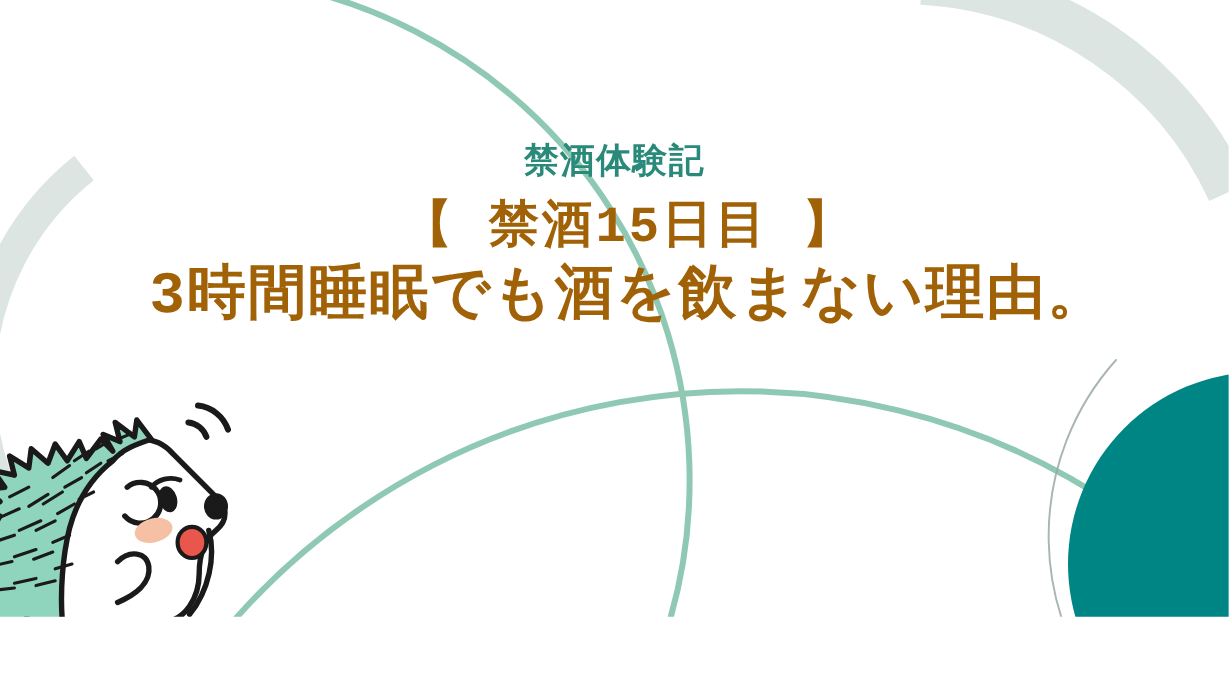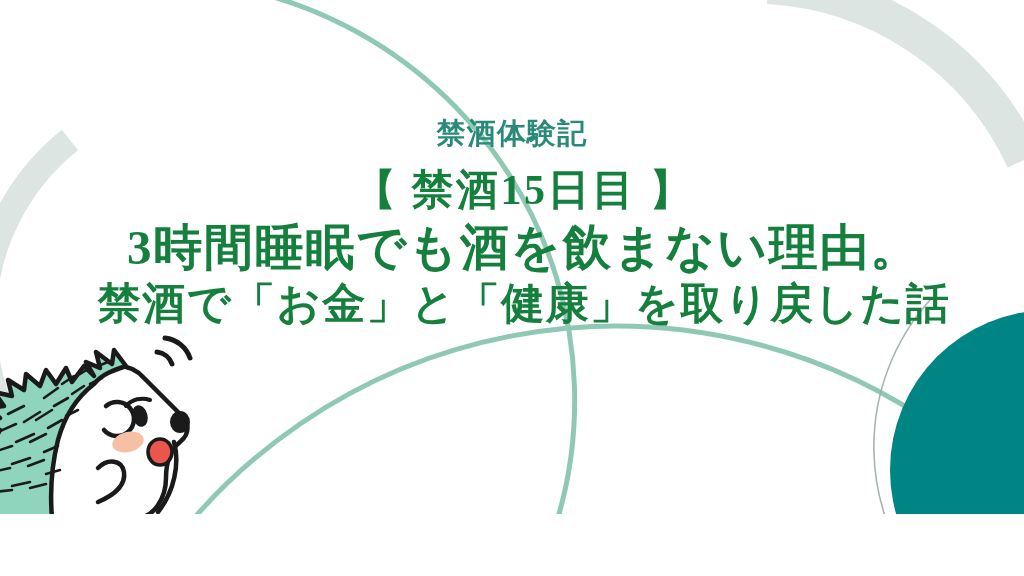--- a/index.html
+++ b/index.html
@@ -44,22 +44,22 @@
     font-family:"DejaVu Sans", sans-serif;
     font-size:29px;
     font-weight:700;
     color:#2a8a7a;
     letter-spacing:0.04em;
     line-height:1.1;
     margin-bottom:16px;
   }
 
   .headline {
-    font-family:Liberation Serif, serif;
-    color:#15803d;
+    font-family:Liberation Mono, monospace;
+    color:#a16207;
     font-weight:700;
     line-height:1.18;
     margin-left:24px;
   }
 
   .h-line1 {
     font-size:42px;
     letter-spacing:0.06em;
     margin-bottom:4px;
   }
@@ -105,21 +105,20 @@
     <circle cx="1050" cy="470" r="160" fill="#008585"></circle>
   </svg>
 
   <div class="text-block">
 
     <div class="eyebrow">禁酒体験記</div>
 
     <div class="headline">
       <div class="h-line1">【 禁酒15日目 】</div>
       <div class="h-line2">3時間睡眠でも酒を飲まない理由。</div>
-      <div class="h-line3">禁酒で「お金」と「健康」を取り戻した話</div>
     </div>
 
   </div>
 
   <svg class="mascot" viewBox="0 0 250 196" width="250" height="196" aria-hidden="true">
 
     <g fill="none" stroke="#1a1a1a" stroke-width="5" stroke-linecap="round">
       <path d="M 171 16 A 30 30 0 0 1 196 36"></path>
       <path d="M 163 30 A 18 18 0 0 1 178 42"></path>
     </g>

